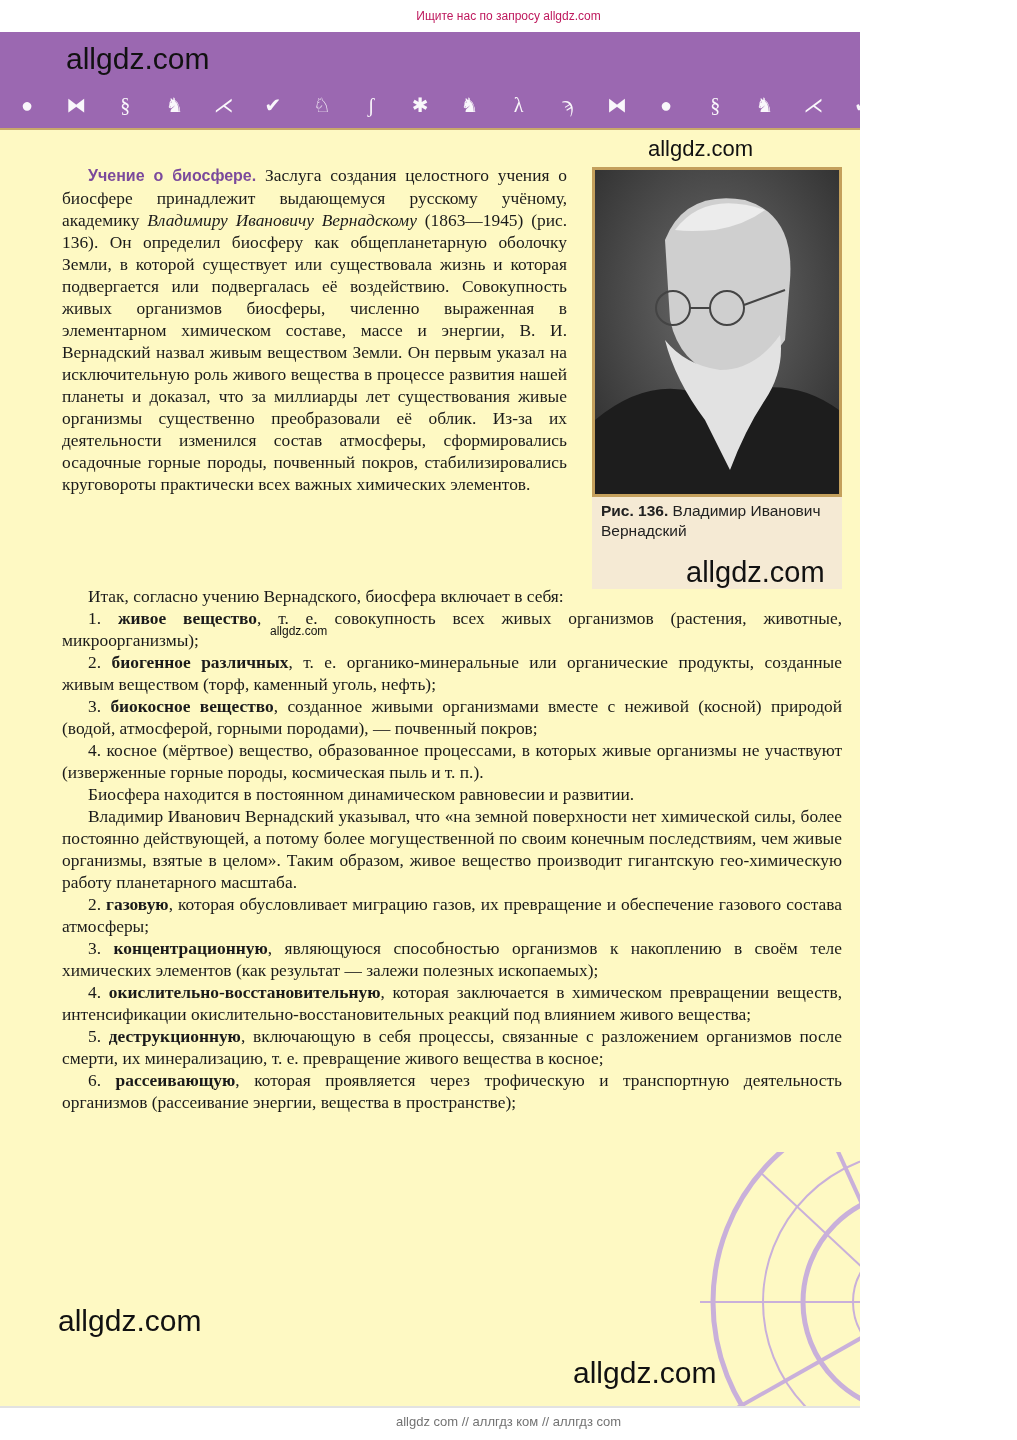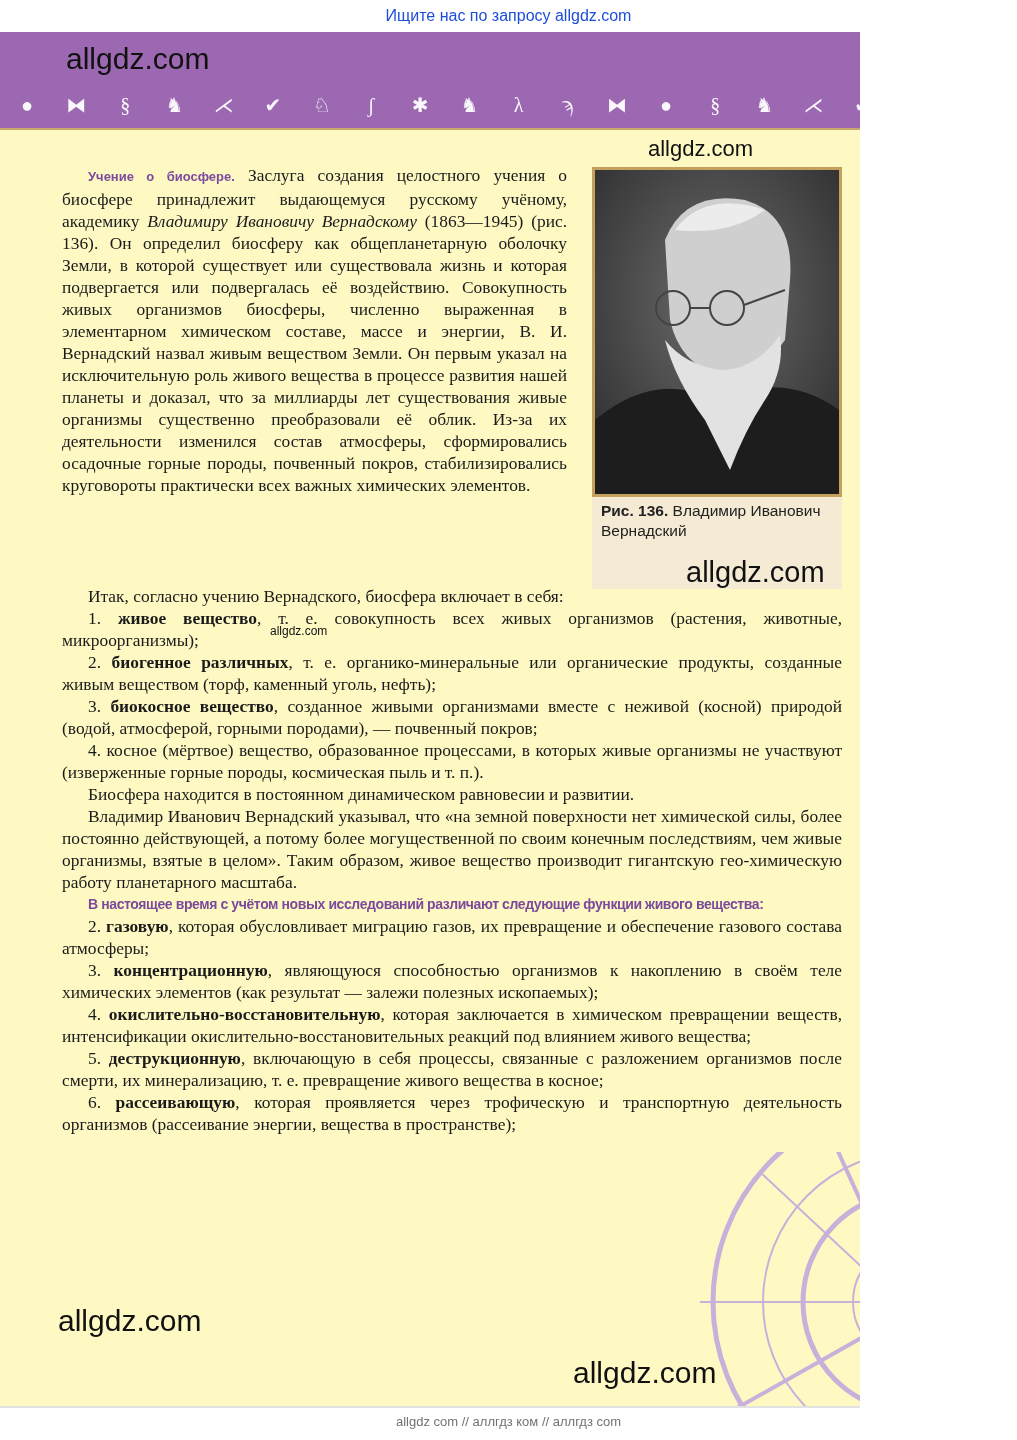--- a/index.html
+++ b/index.html
@@ -2,21 +2,21 @@
 <html><head>
 <meta charset="utf-8">
 <style>
   * { box-sizing: border-box; margin: 0; padding: 0; }
   html, body { width: 1017px; height: 1440px; background: #ffffff; overflow: hidden; }
   body { position: relative; font-family: "Liberation Serif", serif; color: #1a1a1a; }
 
   .top-banner {
     position: absolute; left: 0; top: 0; width: 1017px; height: 32px;
     text-align: center; line-height: 32px;
-    font-family: "Liberation Sans", sans-serif; font-size: 16px; color: #1d4ed8;
+    font-family: "Liberation Sans", sans-serif; font-size: 12px; color: #be185d;
   }
 
   .page {
     position: absolute; left: 0; top: 32px; width: 860px; height: 1376px;
     background: #fef9c3; overflow: hidden;
     border-bottom: 2px solid #e2e2e2;
   }
 
   .header {
     position: absolute; left: 0; top: 0; width: 1017px; height: 98px;
@@ -57,21 +57,21 @@
   .text-col {
     position: absolute; left: 62px; top: 132px; width: 505px;
     font-size: 17.4px; line-height: 22px; text-align: justify;
   }
   .full-col {
     position: absolute; left: 62px; top: 553px; width: 780px;
     font-size: 17.4px; line-height: 22px; text-align: justify;
   }
   p { text-indent: 26px; }
   p.noind { text-indent: 0; }
-  .lead { font-family: "Liberation Sans", sans-serif; font-weight: bold; color: #7b4a9c; font-size: 13px; }
+  .lead { font-family: "Liberation Sans", sans-serif; font-weight: bold; color: #7b4a9c; font-size: 16px; }
   .ital { font-style: italic; }
   .b { font-weight: bold; }
   .purple-head {
     font-family: "Liberation Sans", sans-serif; font-weight: bold; color: #7b4a9c;
     font-size: 14px; letter-spacing: -0.4px; text-indent: 26px; white-space: nowrap;
   }
 
   .figure {
     position: absolute; left: 592px; top: 135px; width: 250px; height: 422px;
   }
@@ -177,21 +177,20 @@
   </div>
 
   <div class="full-col">
     <p>Итак, согласно учению Вернадского, биосфера включает в себя:</p>
     <p><span>1. </span><b>живое вещество</b><span>, т. е. совокупность всех живых организмов (растения, животные, микроорганизмы);</span></p>
     <p><span>2. </span><b>биогенное различных</b><span>, т. е. органико-минеральные или органические продукты, созданные живым веществом (торф, каменный уголь, нефть);</span></p>
     <p><span>3. </span><b>биокосное вещество</b><span>, созданное живыми организмами вместе с неживой (косной) природой (водой, атмосферой, горными породами), — почвенный покров;</span></p>
     <p><span>4. </span><b></b><span>косное (мёртвое) вещество, образованное процессами, в которых живые организмы не участвуют (изверженные горные породы, космическая пыль и т. п.).</span></p>
     <p>Биосфера находится в постоянном динамическом равновесии и развитии.</p>
     <p>Владимир Иванович Вернадский указывал, что «на земной поверхности нет химической силы, более постоянно действующей, а потому более могущественной по своим конечным последствиям, чем живые организмы, взятые в целом». Таким образом, живое вещество производит гигантскую гео-химическую работу планетарного масштаба.</p>
-    <p class="purple-head">В настоящее время с учётом новых исследований различают следующие функции живого вещества:</p>
     <p><span>2. </span><b>газовую</b><span>, которая обусловливает миграцию газов, их превращение и обеспечение газового состава атмосферы;</span></p>
     <p><span>3. </span><b>концентрационную</b><span>, являющуюся способностью организмов к накоплению в своём теле химических элементов (как результат — залежи полезных ископаемых);</span></p>
     <p><span>4. </span><b>окислительно-восстановительную</b><span>, которая заключается в химическом превращении веществ, интенсификации окислительно-восстановительных реакций под влиянием живого вещества;</span></p>
     <p><span>5. </span><b>деструкционную</b><span>, включающую в себя процессы, связанные с разложением организмов после смерти, их минерализацию, т. е. превращение живого вещества в косное;</span></p>
     <p><span>6. </span><b>рассеивающую</b><span>, которая проявляется через трофическую и транспортную деятельность организмов (рассеивание энергии, вещества в пространстве);</span></p>
   </div>
 
   <div class="wm wm-photo-top">allgdz.com</div>
   <div class="wm wm-photo-bot">allgdz.com</div>
   <div class="wm wm-small">allgdz.com</div>

